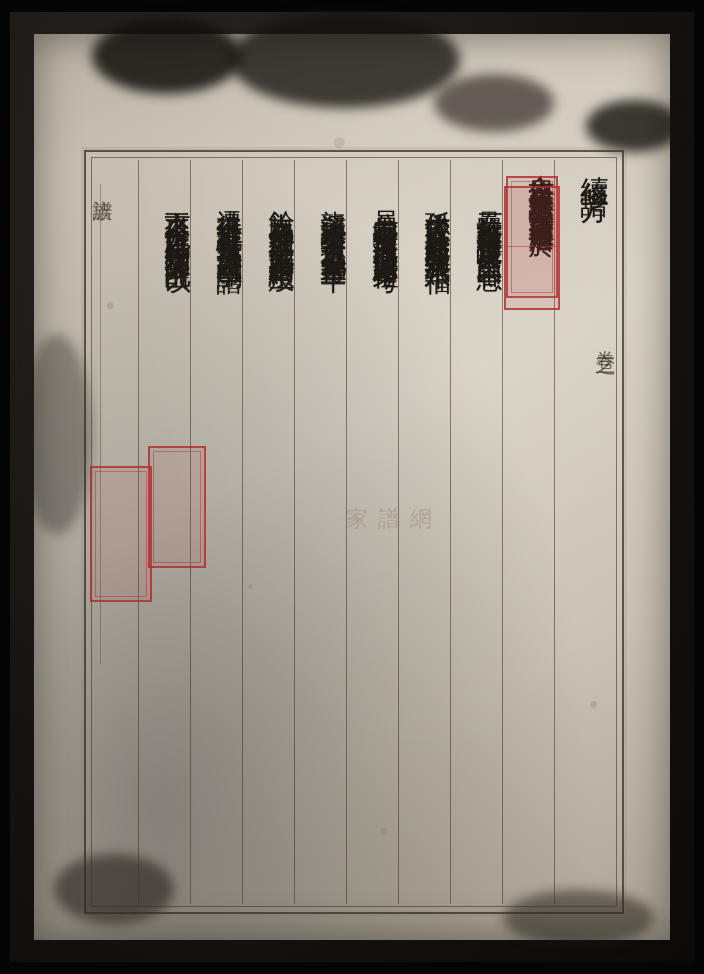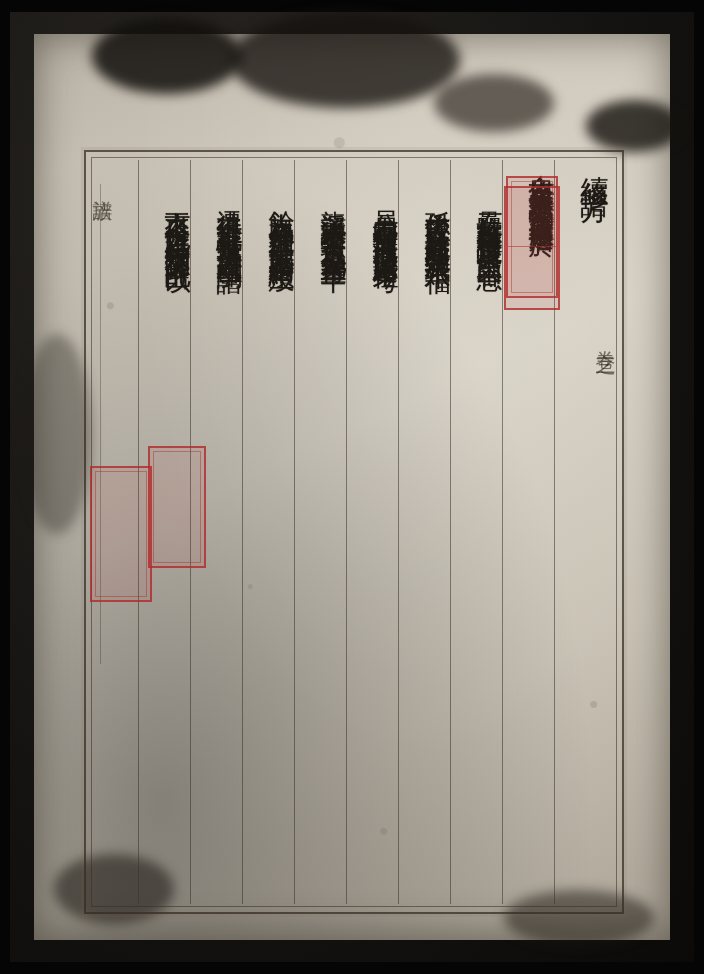--- a/index.html
+++ b/index.html
@@ -280,16 +280,17 @@
       <div class="seal inner" style="left:472px; top:142px; width:48px; height:118px;"></div>
 
       <div class="seal" style="left:470px; top:152px; width:52px; height:120px;">
         <div class="div" style="top:58px;"></div>
       </div>
 
       <div class="seal inner" style="left:56px; top:432px; width:58px; height:132px;"></div>
 
       <div class="seal inner" style="left:114px; top:412px; width:54px; height:118px;"></div>
 
+      <div id="watermark">家譜網</div>
 
     </div>
   </div>
 </div>
 
 </body></html>

